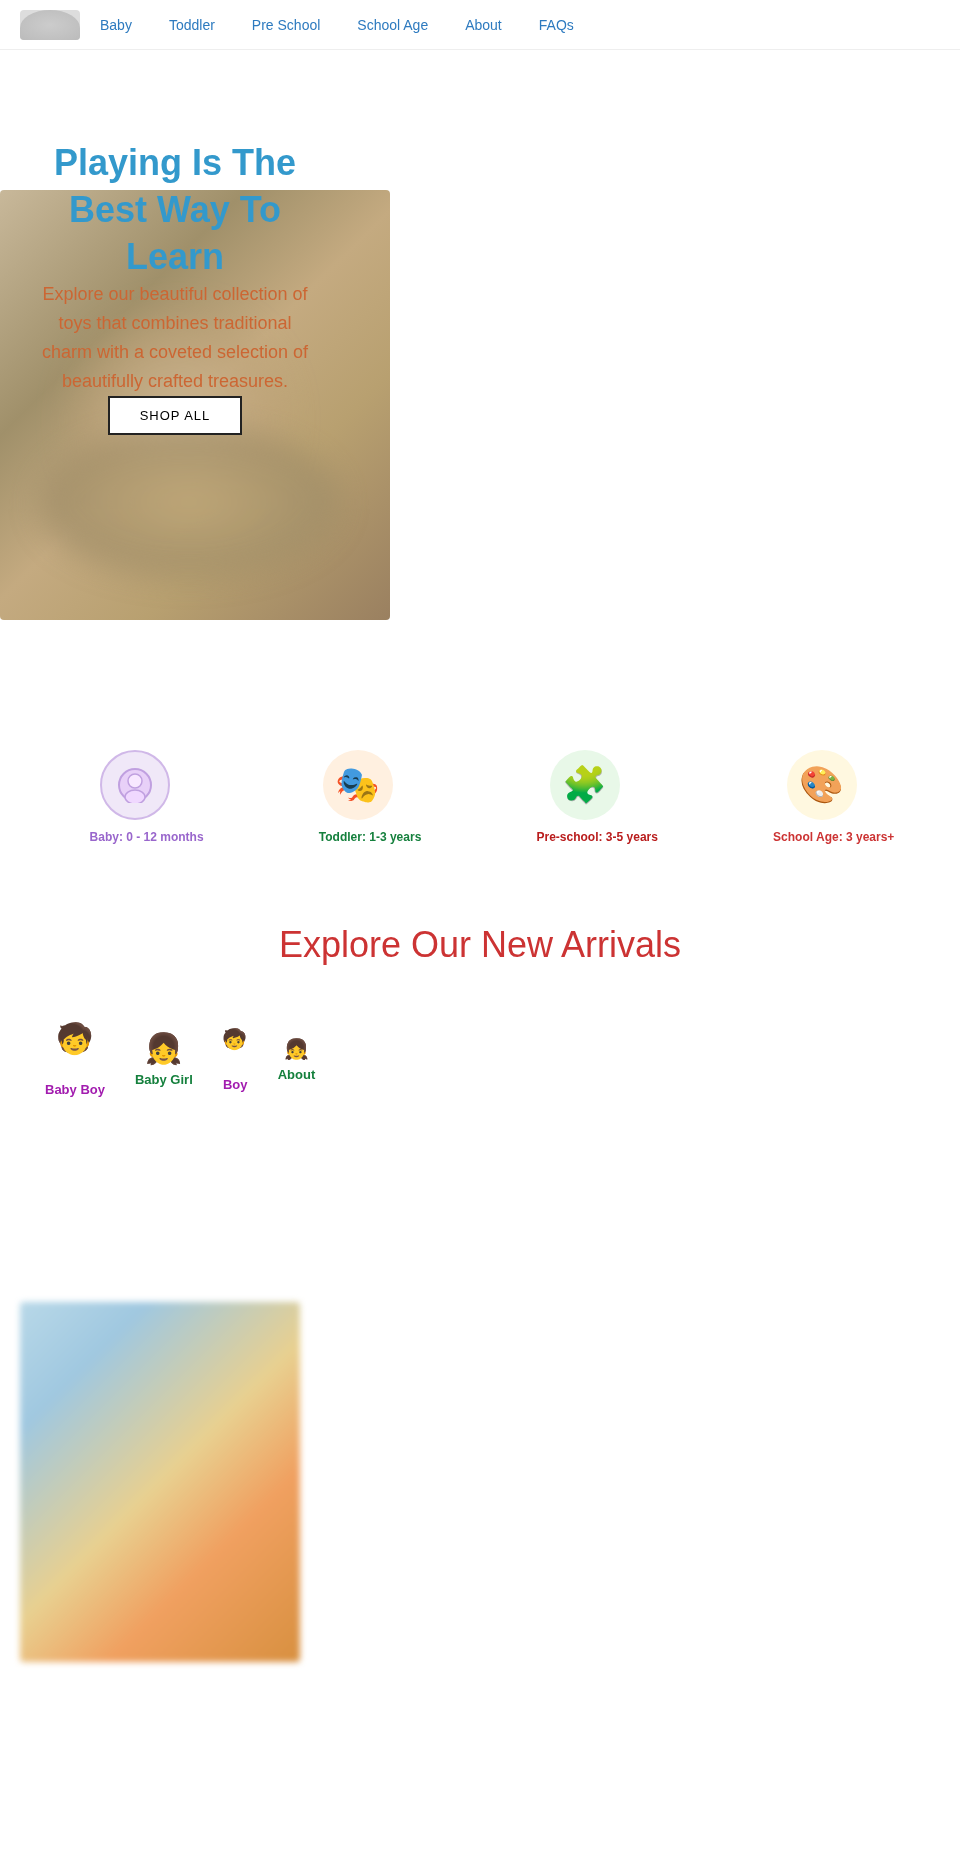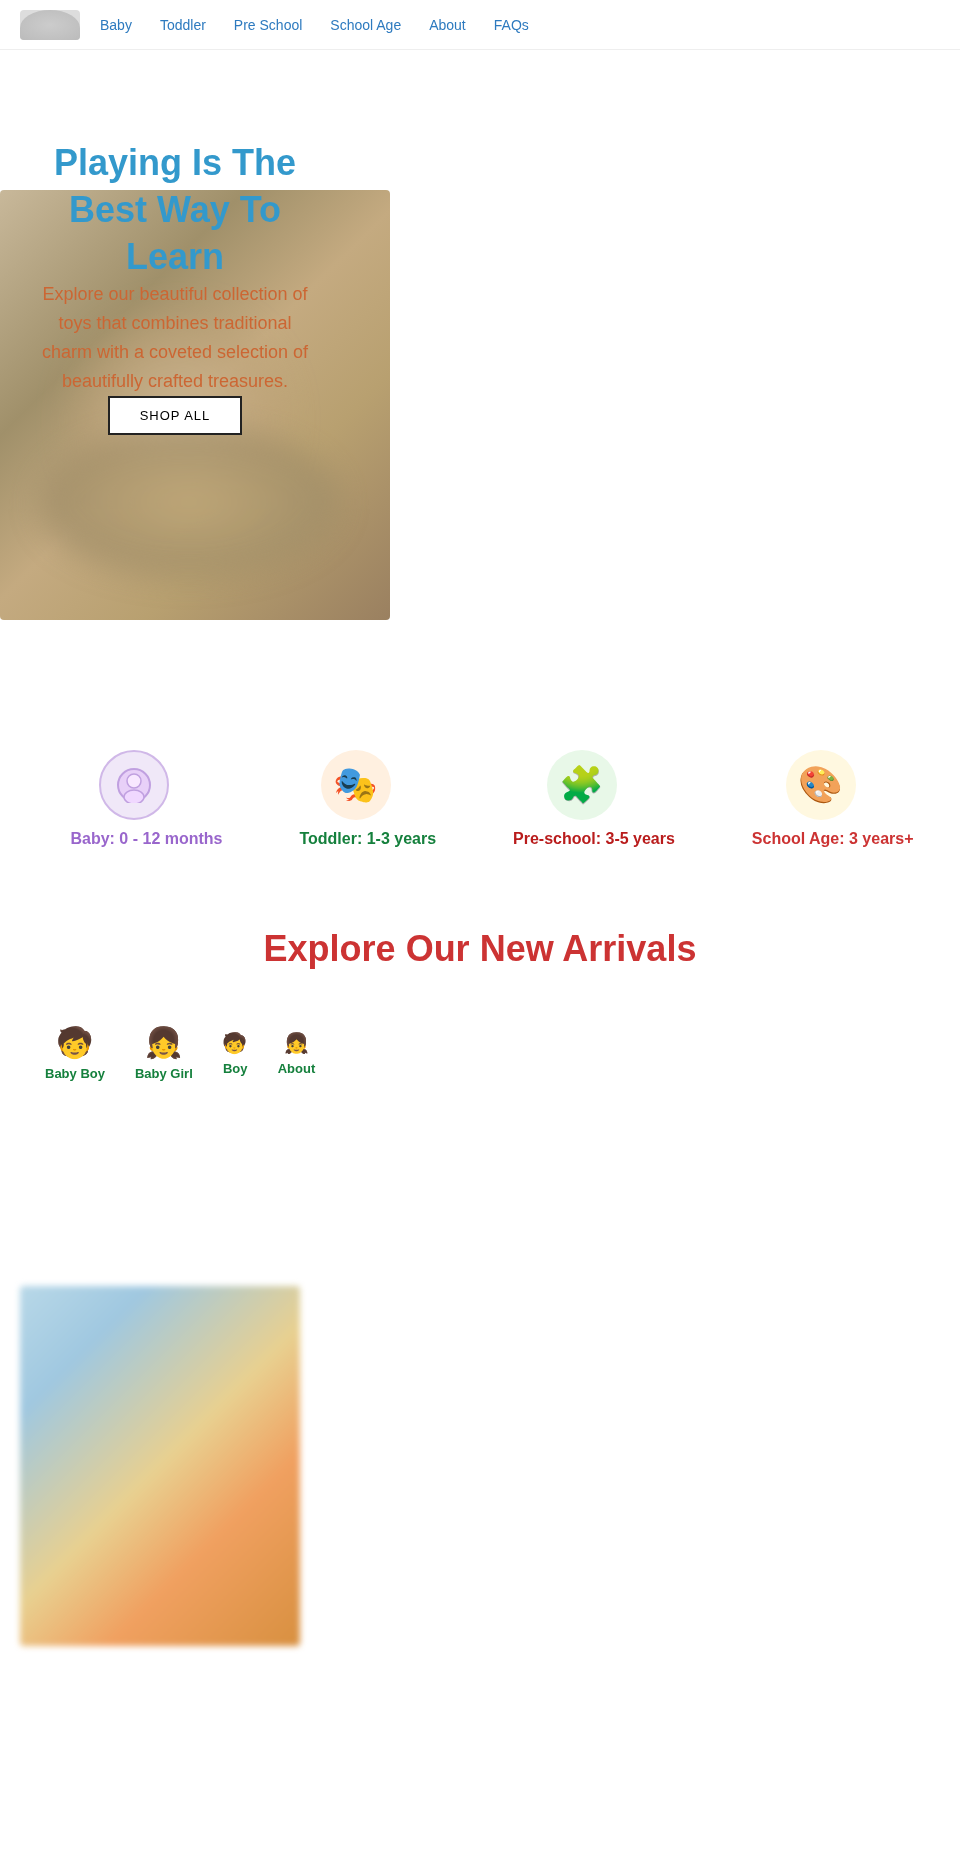--- a/index.html
+++ b/index.html
@@ -26,21 +26,21 @@
     }
     .nav-logo::after {
       content: '';
       position: absolute;
       inset: 0;
       background: radial-gradient(ellipse at center, #ccc 0%, #bbb 100%);
       border-radius: 50% 50% 0 0 / 60% 60% 40% 40%;
     }
     .nav-links {
       display: flex;
-      gap: 28px;
+      gap: 37px;
       list-style: none;
     }
     .nav-links a {
       text-decoration: none;
       font-size: 14px;
       color: #2d7abf;
     }
 
     
     .hero {
@@ -137,39 +137,39 @@
       display: flex;
       align-items: center;
       justify-content: center;
       font-size: 32px;
     }
     .age-icon.baby { background: #f0e8f8; border: 2px solid #d0b8e8; }
     .age-icon.toddler { background: #fff0e0; }
     .age-icon.preschool { background: #e8f8e8; }
     .age-icon.schoolage { background: #fff8e0; }
     .age-label {
-      font-size: 16px;
+      font-size: 12px;
       font-weight: bold;
       text-align: center;
       margin-left: 24px;
     }
     .age-label.baby-color { color: #9966cc; }
     .age-label.toddler-color { color: #15803d; }
     .age-label.preschool-color { color: #b91c1c; }
     .age-label.schoolage-color { color: #cc3333; }
 
     
     .new-arrivals-section {
       padding: 40px 20px 20px;
     }
     .new-arrivals-title {
       text-align: center;
       font-size: 36px;
       color: #cc3333;
-      font-weight: bold;
+      font-weight: normal;
       margin-bottom: 50px;
     }
 
     
     .gender-tabs {
       display: flex;
       gap: 20px;
       padding: 0 20px 20px;
       align-items: center;
       flex-wrap: wrap;
@@ -182,21 +182,21 @@
       cursor: pointer;
       padding: 5px;
     }
     .gender-icon {
       font-size: 30px;
     }
     .gender-label {
       font-size: 13px;
       font-weight: bold;
     }
-    .gender-label.boy-color { color: #15803d; }
+    .gender-label.boy-color { color: #a21caf; margin-top: 20px; }
     .gender-label.girl-color { color: #15803d; }
     .mini-icon-row {
       display: flex;
       gap: 4px;
     }
 
     
     .product-section {
       padding: 20px;
       margin-top: 60px;

